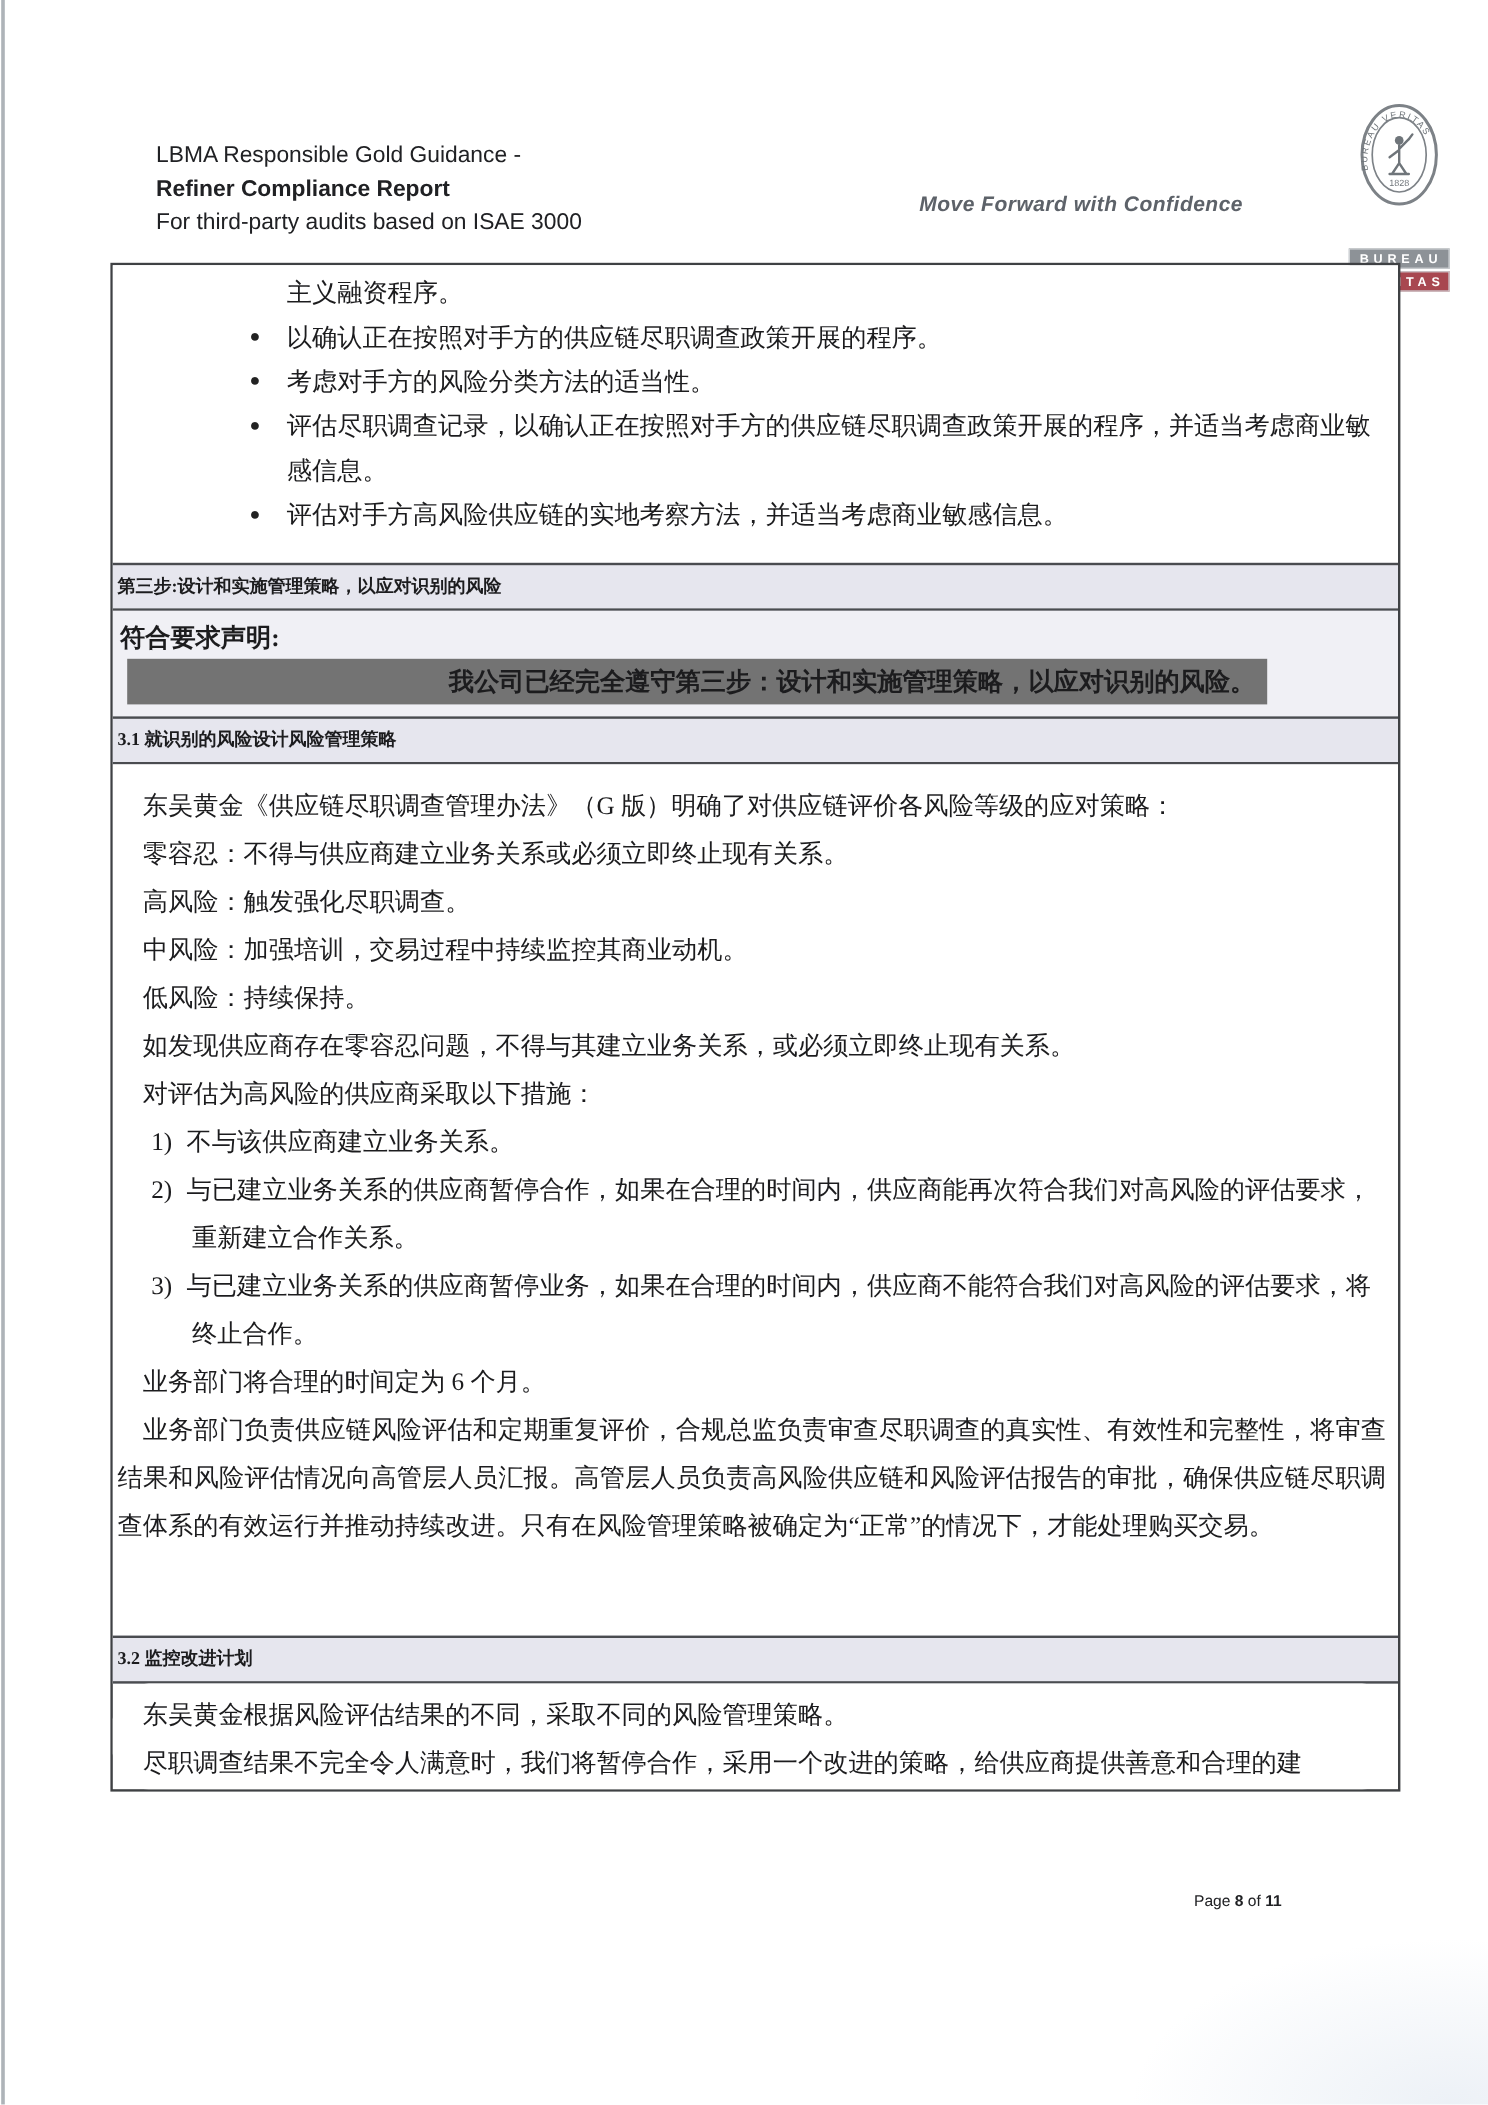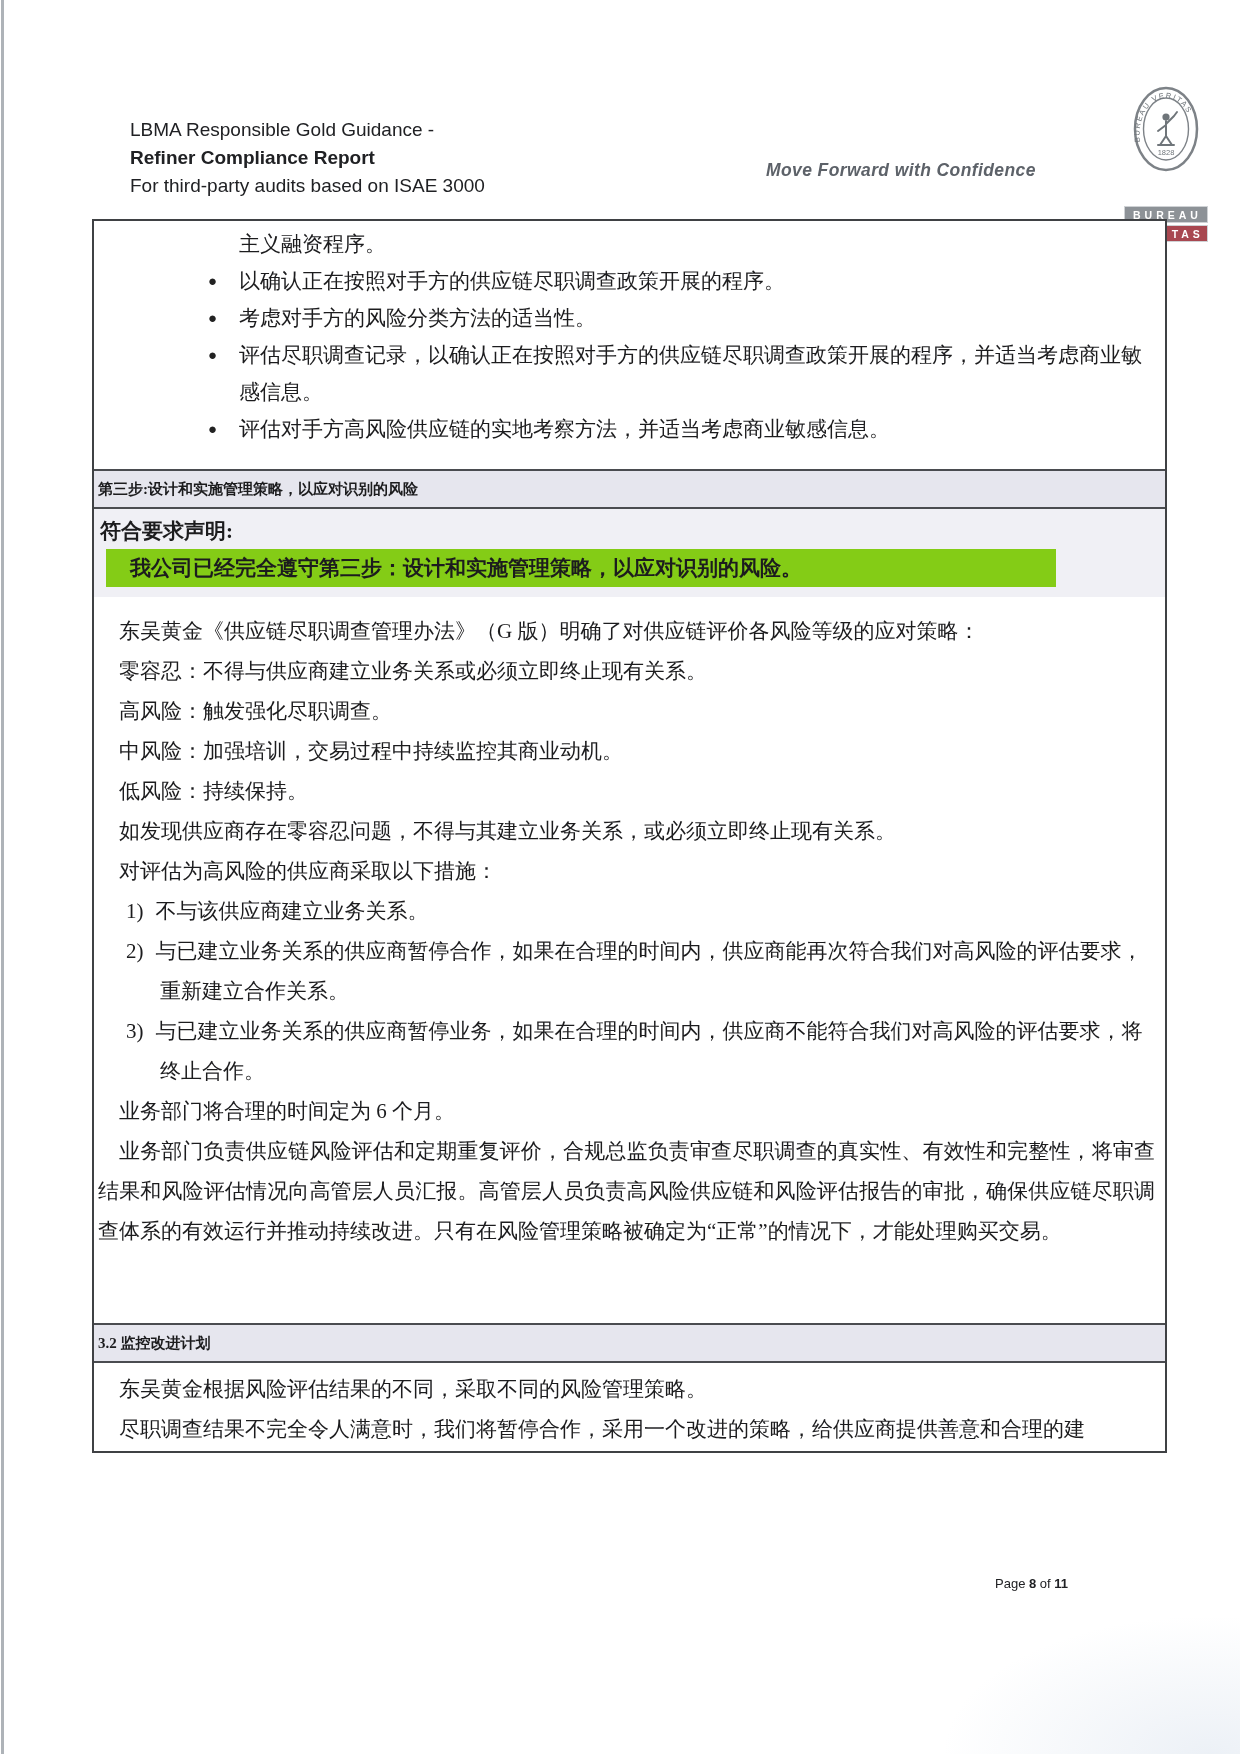--- a/index.html
+++ b/index.html
@@ -26,22 +26,22 @@
         font-size:21px;line-height:40px;}
   .row{padding:0 10px 0 4px;background:#fff;}
   .row-cont{line-height:37px;padding-top:5px;padding-bottom:21px;}
   .lead-line{padding-left:141px;}
   .bullet{position:relative;padding-left:141px;}
   .dot{position:absolute;left:110px;top:0;font-size:15px;color:#222;}
   .bar{background:#e6e6ee;border-top:2px solid #4a4c50;border-bottom:2px solid #4a4c50;
         font-weight:bold;font-size:15px;line-height:24px;padding:6px 10px 6px 4px;}
   .row-compliance{background:#f0f0f5;padding:6px 10px 10px 4px;}
   .row-compliance .label{font-weight:bold;line-height:32px;margin-left:2px;}
-  .statement{background:#84cc16;font-weight:bold;line-height:30px;margin-left:8px;margin-top:2px;
-        padding:4px 10px 4px 24px;width:916px;}
+  .statement{background:#737373;font-weight:bold;line-height:30px;margin-left:8px;margin-top:2px;
+        padding:4px 10px 4px 24px;width:916px;text-align:right;}
   .row-31{padding-top:14px;padding-bottom:72px;}
   .p{margin:0;text-indent:21px;}
   .p-just{margin:0;text-indent:21px;text-align:justify;}
   .num-item{margin:0;padding-left:62px;text-indent:-34px;}
   .num{margin-right:12px;}
   .row-32{padding-top:6px;padding-bottom:2px;border-radius:30px;}
 
   .footer{position:absolute;left:995px;top:1576px;font-family:"Liberation Sans","DejaVu Sans",sans-serif;
         font-size:13px;color:#202124;}
   .footer .b{font-weight:bold;}
@@ -99,20 +99,21 @@
       </div>
     </div>
 
     <div class="row bar">第三步:设计和实施管理策略，以应对识别的风险</div>
 
     <div class="row row-compliance">
       <div class="label">符合要求声明:</div>
       <div class="statement">我公司已经完全遵守第三步：设计和实施管理策略，以应对识别的风险。</div>
     </div>
 
+    <div class="row bar">3.1 就识别的风险设计风险管理策略</div>
 
     <div class="row row-31">
       <p class="p">东吴黄金《供应链尽职调查管理办法》（G 版）明确了对供应链评价各风险等级的应对策略：</p>
       <p class="p">零容忍：不得与供应商建立业务关系或必须立即终止现有关系。</p>
       <p class="p">高风险：触发强化尽职调查。</p>
       <p class="p">中风险：加强培训，交易过程中持续监控其商业动机。</p>
       <p class="p">低风险：持续保持。</p>
       <p class="p">如发现供应商存在零容忍问题，不得与其建立业务关系，或必须立即终止现有关系。</p>
       <p class="p">对评估为高风险的供应商采取以下措施：</p>
       <p class="num-item">

